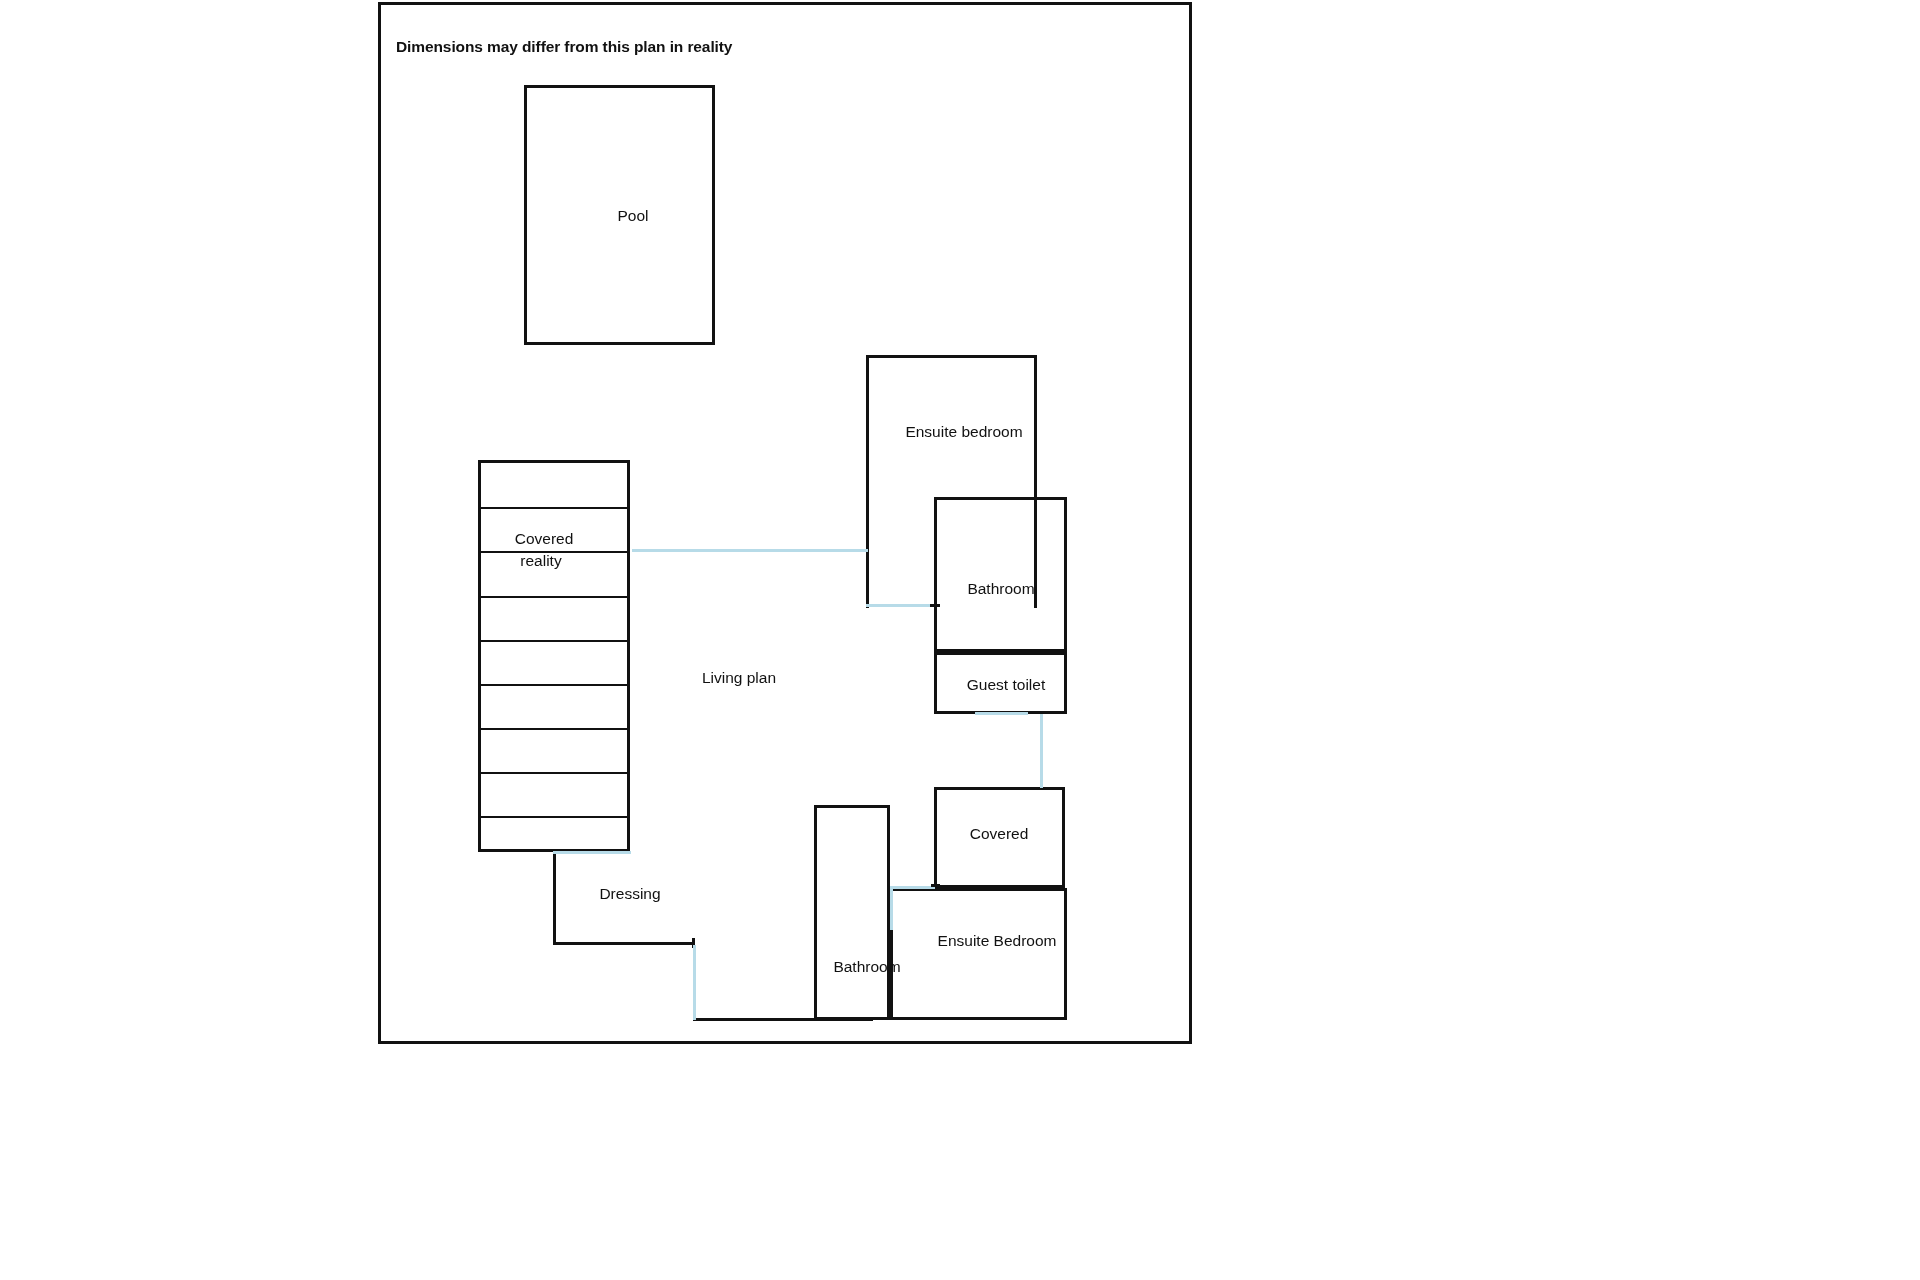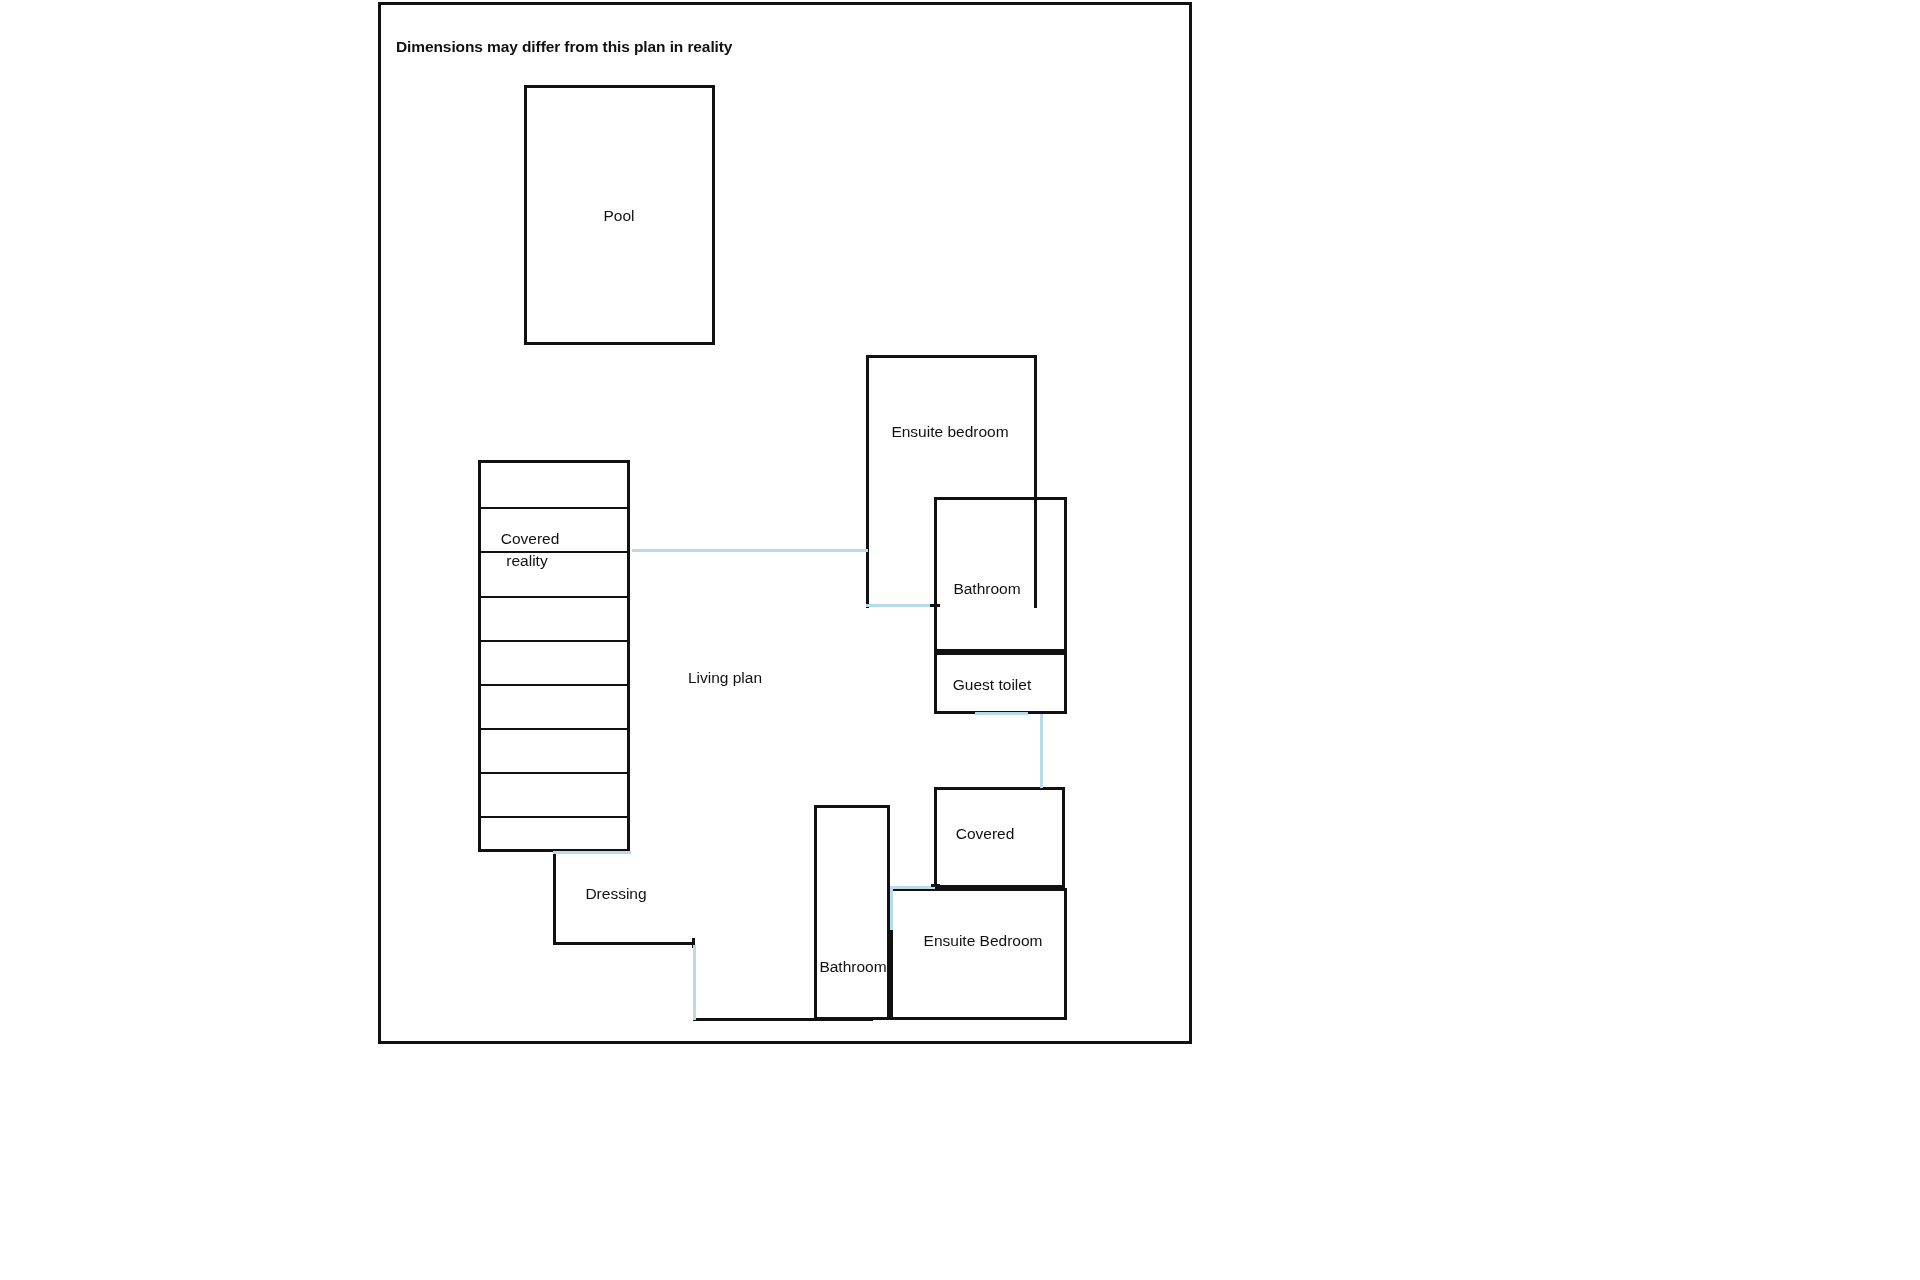--- a/index.html
+++ b/index.html
@@ -26,21 +26,21 @@
   .wall-all{border:3px solid #111;}
   .wall-l{border-left:3px solid #111;}
   .wall-r{border-right:3px solid #111;}
   .wall-t{border-top:3px solid #111;}
   .wall-b{border-bottom:3px solid #111;}
 
   .label{
     position:absolute;font-size:15.5px;color:#111;white-space:nowrap;
     text-align:center;line-height:1.45;
   }
-  .label.center{transform:translate(-50%,-50%);}
+  .label.center{transform:translate(-50%,-50%);margin-left:14px;}
 
   
   #covered-terrace{
     position:absolute;left:478px;top:460px;width:152px;height:392px;
     border:3px solid #111;box-sizing:border-box;
   }
   .slat{position:absolute;left:0;width:100%;border-top:2.6px solid #111;}
 
   
   .door{position:absolute;background:#b7dbe8;}

